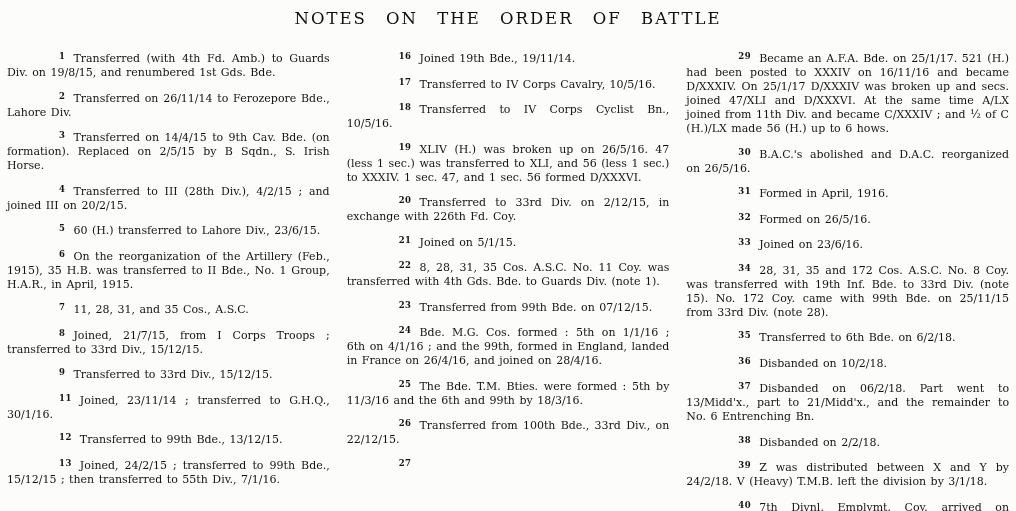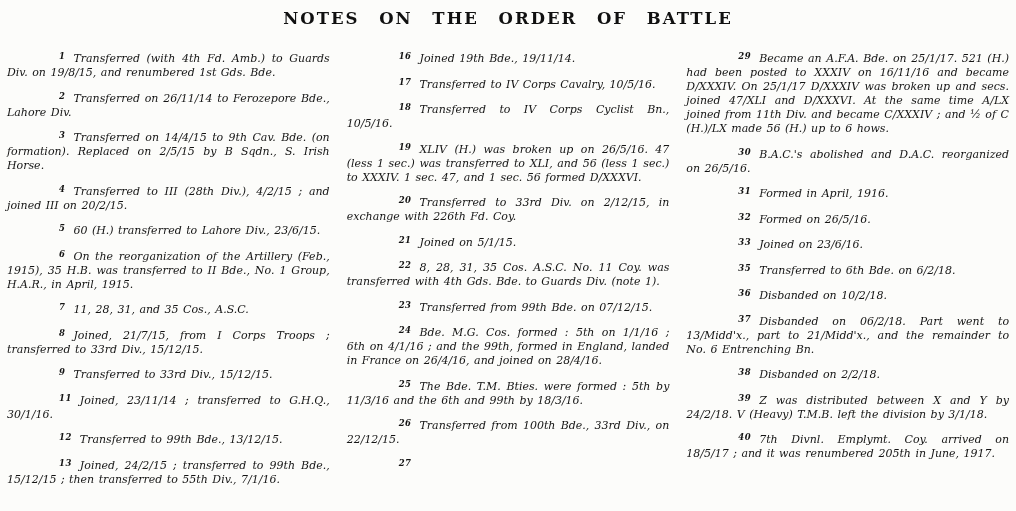--- a/index.html
+++ b/index.html
@@ -15,21 +15,21 @@
     color: #141414;
     font-family: "DejaVu Serif", "Liberation Serif", serif;
     overflow: hidden;
     box-sizing: border-box;
   }
   .page-title {
     margin: 0;
     padding-top: 9px;
     text-align: center;
     font-size: 16.5px;
-    font-weight: bold;
+    font-weight: normal;
     letter-spacing: 2px;
     word-spacing: 12px;
     color: #101010;
   }
   .columns {
     display: flex;
     gap: 17px;
     padding: 0 7px;
     margin-top: 21px;
     box-sizing: border-box;
@@ -38,21 +38,20 @@
     flex: 1 1 0;
     min-width: 0;
   }
   .note {
     margin: 0 0 8.5px 0;
     font-size: 11px;
     line-height: 14px;
     text-align: justify;
     text-indent: 26px;
     word-spacing: 1px;
-    font-style: italic;
   }
   .note-num {
     display: inline-block;
     font-weight: bold;
     font-size: 8.5px;
     vertical-align: 3px;
     margin-right: 8px;
     letter-spacing: 0.5px;
   }
 </style>
@@ -89,20 +88,21 @@
         <p class="note"><span class="note-num">25</span><span class="note-text">The Bde. T.M. Bties. were formed : 5th by 11/3/16 and the 6th and 99th by 18/3/16.</span></p>
         <p class="note"><span class="note-num">26</span><span class="note-text">Transferred from 100th Bde., 33rd Div., on 22/12/15.</span></p>
         <p class="note"><span class="note-num">27</span></p>
       </div>
     <div class="col">
         <p class="note"><span class="note-num">29</span><span class="note-text">Became an A.F.A. Bde. on 25/1/17.  521 (H.) had been posted to XXXIV on 16/11/16 and became D/XXXIV.  On 25/1/17 D/XXXIV was broken up and secs. joined 47/XLI and D/XXXVI.  At the same time A/LX joined from 11th Div. and became C/XXXIV ; and ½ of C (H.)/LX made 56 (H.) up to 6 hows.</span></p>
         <p class="note"><span class="note-num">30</span><span class="note-text">B.A.C.'s abolished and D.A.C. reorganized on 26/5/16.</span></p>
         <p class="note"><span class="note-num">31</span><span class="note-text">Formed in April, 1916.</span></p>
         <p class="note"><span class="note-num">32</span><span class="note-text">Formed on 26/5/16.</span></p>
         <p class="note"><span class="note-num">33</span><span class="note-text">Joined on 23/6/16.</span></p>
+        <p class="note"><span class="note-num">34</span><span class="note-text">28, 31, 35 and 172 Cos. A.S.C.  No. 8 Coy. was transferred with 19th Inf. Bde. to 33rd Div. (note 15).  No. 172 Coy. came with 99th Bde. on 25/11/15 from 33rd Div. (note 28).</span></p>
         <p class="note"><span class="note-num">35</span><span class="note-text">Transferred to 6th Bde. on 6/2/18.</span></p>
         <p class="note"><span class="note-num">36</span><span class="note-text">Disbanded on 10/2/18.</span></p>
         <p class="note"><span class="note-num">37</span><span class="note-text">Disbanded on 06/2/18.  Part went to 13/Midd'x., part to 21/Midd'x., and the remainder to No. 6 Entrenching Bn.</span></p>
         <p class="note"><span class="note-num">38</span><span class="note-text">Disbanded on 2/2/18.</span></p>
         <p class="note"><span class="note-num">39</span><span class="note-text">Z was distributed between X and Y by 24/2/18. V (Heavy) T.M.B. left the division by 3/1/18.</span></p>
         <p class="note"><span class="note-num">40</span><span class="note-text">7th Divnl. Emplymt. Coy. arrived on 18/5/17 ; and it was renumbered 205th in June, 1917.</span></p>
       </div>
   </div>
 </div>
 

